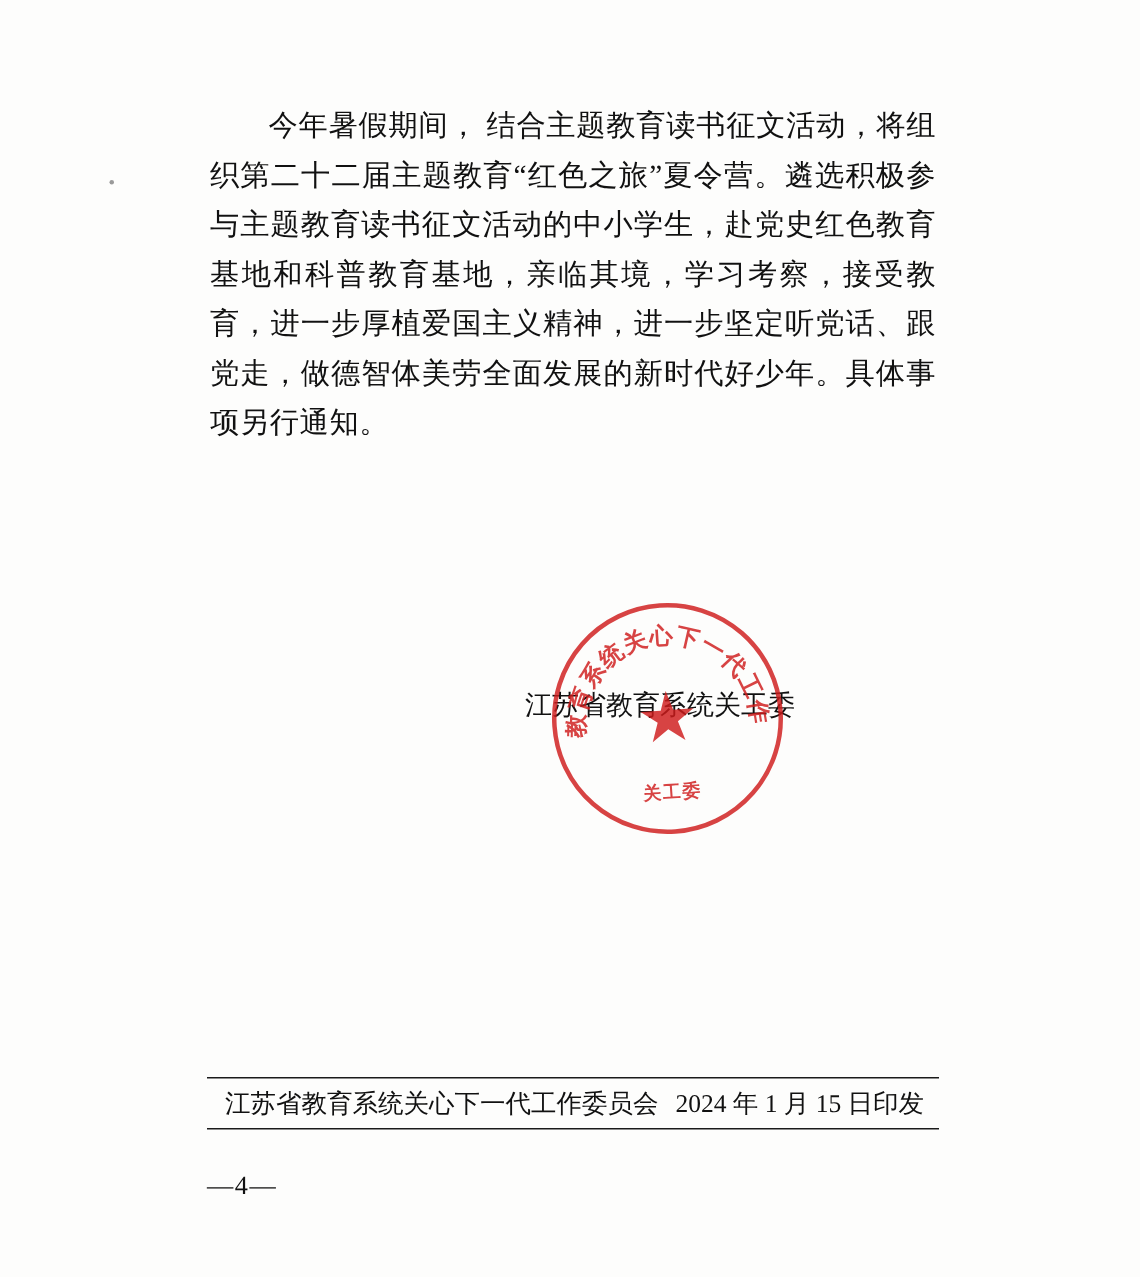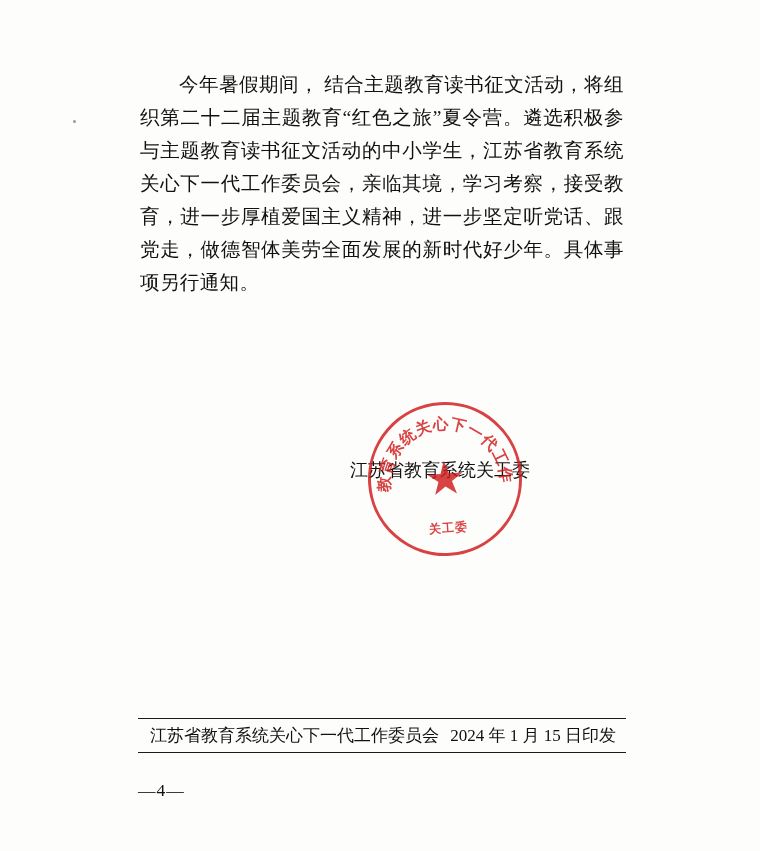--- a/index.html
+++ b/index.html
@@ -166,21 +166,21 @@
   }
 </style>
 </head>
 <body>
 
 <div class="page">
 
   <div class="stray-mark"></div>
 
   <div class="body-text">
-    <p class="para">今年暑假期间， 结合主题教育读书征文活动，将组织第二十二届主题教育“红色之旅”夏令营。遴选积极参与主题教育读书征文活动的中小学生，江苏省教育系统关心下一代工作委员会，亲临其境，学习考察，接受教育，进一步厚植爱国主义精神，进一步坚定听党话、跟党走，做德智体美劳全面发展的新时代好少年。具体事项另行通知。</p>
+    <p class="para">今年暑假期间， 结合主题教育读书征文活动，将组织第二十二届主题教育“红色之旅”夏令营。遴选积极参与主题教育读书征文活动的中小学生，赴党史红色教育基地和科普教育基地，亲临其境，学习考察，接受教育，进一步厚植爱国主义精神，进一步坚定听党话、跟党走，做德智体美劳全面发展的新时代好少年。具体事项另行通知。</p>
   </div>
 
   <div class="sign-block">
     <div class="sign-line">江苏省教育系统关工委</div>
   </div>
 
   <div class="seal">
     <div class="seal-inner"></div>
     <svg class="seal-arc" viewBox="0 0 148 148">
       <defs>

